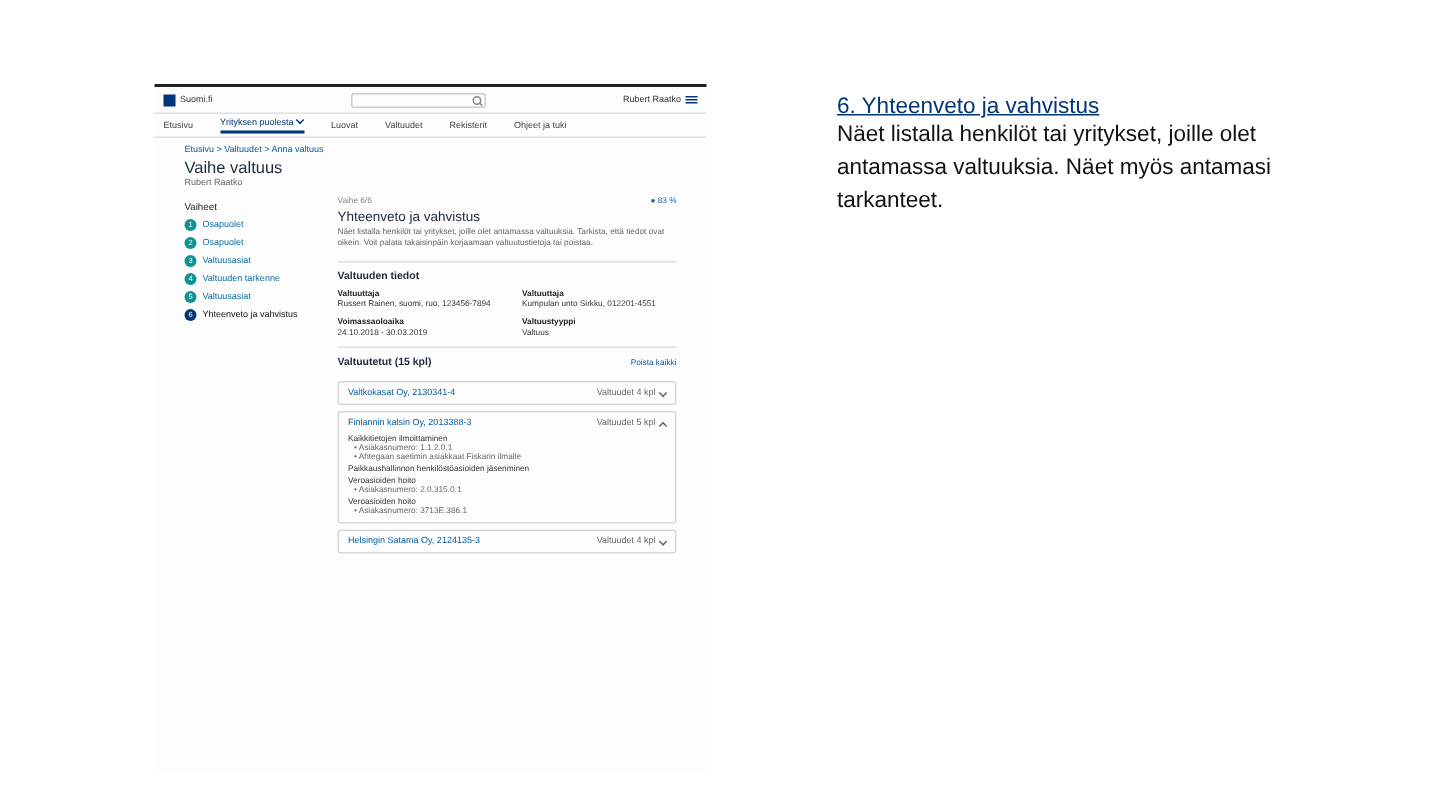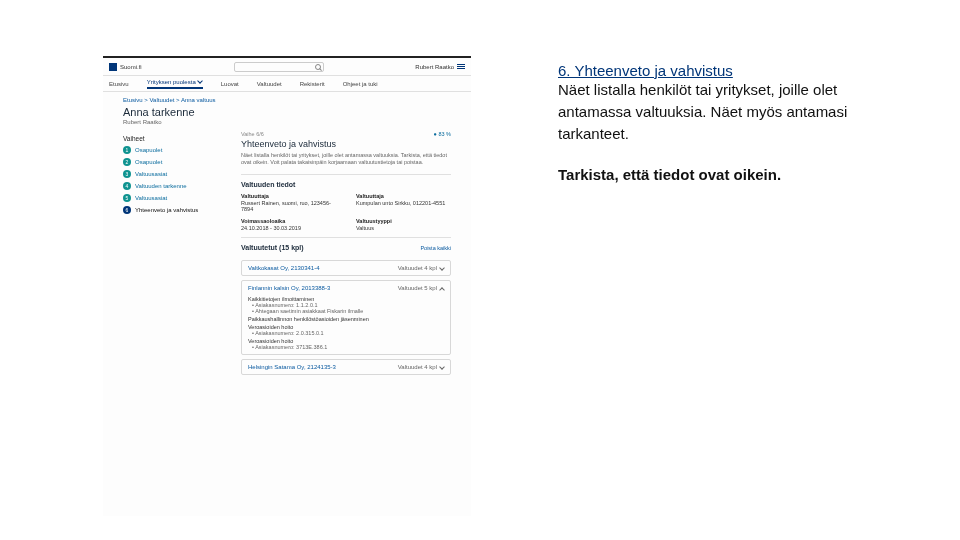--- a/index.html
+++ b/index.html
@@ -23,21 +23,21 @@
 
   .mock-nav { display: flex; height: 16px; align-items: center; border-bottom: 1px solid #e0e0e0; padding: 0 6px; gap: 18px; color: #444; }
   .mock-nav .active { color: #003578; border-bottom: 2px solid #003578; padding-bottom: 2px; }
   .chev { display: inline-block; width: 5px; height: 5px; margin-left: 2px; }
   .chev::after { content: ""; display: block; width: 3px; height: 3px; border-right: 1px solid #003578; border-bottom: 1px solid #003578; transform: rotate(45deg); }
 
   .mock-bc { padding: 5px 20px 3px; color: #0a5aa0; }
   .mock-h1 { padding: 0 20px; font-size: 11px; color: #1b2a3a; font-weight: 400; }
   .mock-sub { padding: 1px 20px 6px; color: #666; }
 
-  .mock-body { display: flex; padding: 0 20px; gap: 26px; }
+  .mock-body { display: flex; padding: 0 20px; gap: 10px; }
   .mock-side { width: 92px; padding-top: 4px; }
   .mock-side-h { font-size: 6.5px; color: #222; margin-bottom: 4px; }
   .step { display: flex; align-items: center; gap: 4px; margin-bottom: 4px; color: #0a6c9e; }
   .step-circle { width: 8px; height: 8px; border-radius: 50%; background: #0f9390; color: #fff; font-size: 5px; display: flex; align-items: center; justify-content: center; }
   .step-circle.active { background: #003578; }
   .step.active { color: #111; }
 
   .mock-main { flex: 1; }
   .mock-stephead { display: flex; justify-content: space-between; color: #888; font-size: 5.5px; margin-bottom: 2px; }
   .mock-stephead .pct { color: #0a6c9e; }
@@ -65,21 +65,20 @@
   .chev-s.up::after { transform: rotate(-135deg); margin-top:2px; }
   .mag { display:inline-block; width:6px; height:6px; border:1px solid #888; border-radius:50%; position:relative; }
   .mag::after { content:""; position:absolute; width:3px; height:1px; background:#888; bottom:-1px; right:-2px; transform:rotate(45deg); }
 </style>
 </head>
 <body>
 
 <div class="right-panel">
   <div class="right-title">6. Yhteenveto ja vahvistus</div>
   <div class="right-body">Näet listalla henkilöt tai yritykset, joille olet antamassa valtuuksia. Näet myös antamasi tarkanteet.</div>
-  <div class="right-body right-bold">Tarkista, että tiedot ovat oikein.</div>
 </div>
 
 <div class="mock">
 
   <div class="mock-header">
     <div class="mock-logo">
       <span class="mock-logo-sq"></span>
       <span>Suomi.fi</span>
     </div>
     <div class="mock-search">
@@ -97,21 +96,21 @@
 
   <div class="mock-nav">
     <span>Etusivu</span>
     <span class="active"><span>Yrityksen puolesta</span><span class="chev"></span></span>
     <span>Luovat</span>
     <span>Valtuudet</span>
     <span>Rekisterit</span>
     <span>Ohjeet ja tuki</span>
   </div>
   <div class="mock-bc">Etusivu &gt; Valtuudet &gt; Anna valtuus</div>
-  <div class="mock-h1">Anna tarkenne</div>
+  <div class="mock-h1">Vaihe valtuus</div>
   <div class="mock-sub">Rubert Raatko</div>
 
   <div class="mock-body">
 
     <div class="mock-side">
       <div class="mock-side-h">Vaiheet</div>
       <div class="step">
           <span class="step-circle">1</span>
           <span>Osapuolet</span>
         </div>

